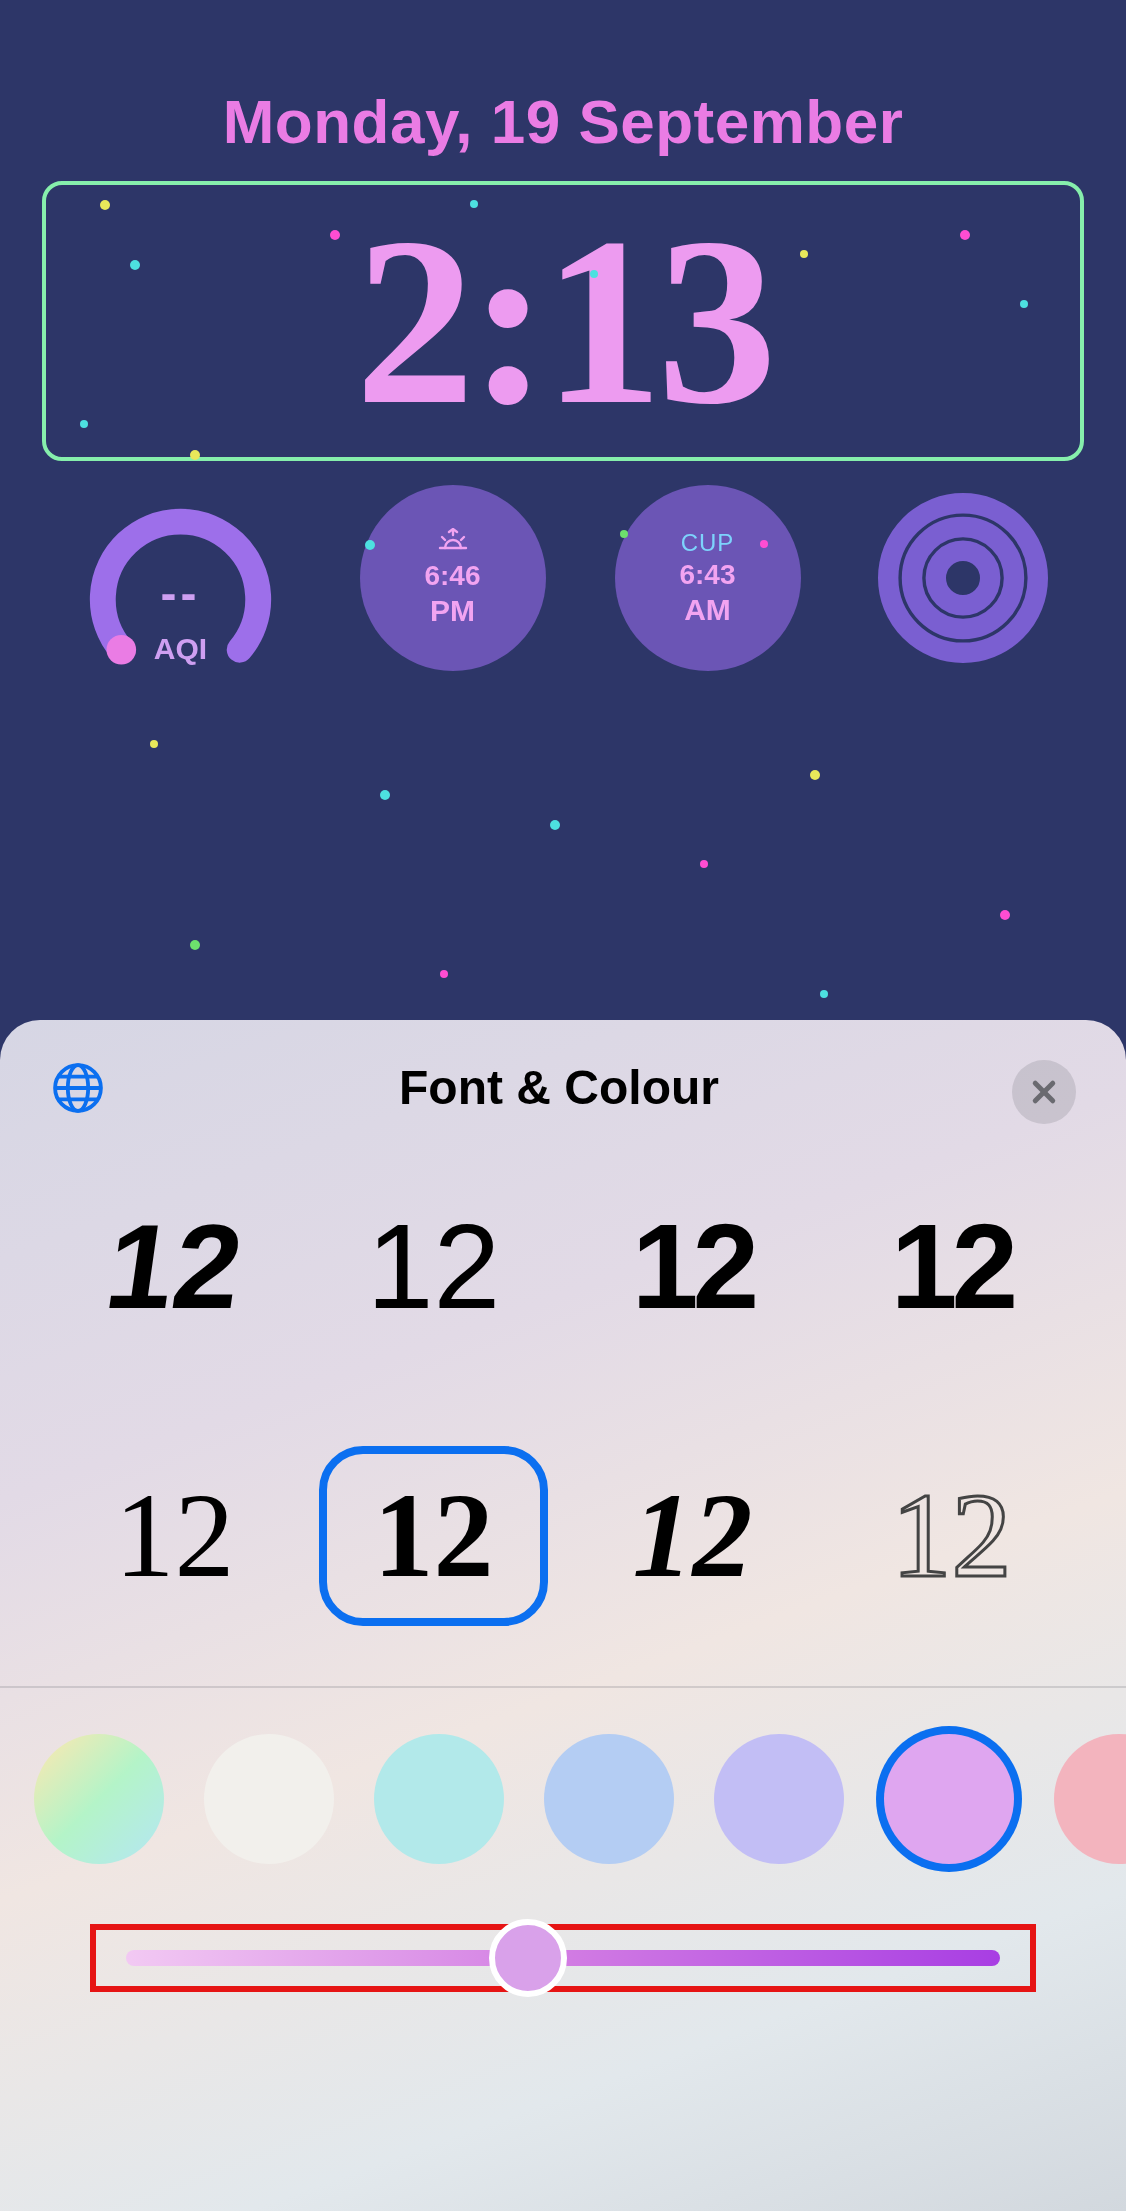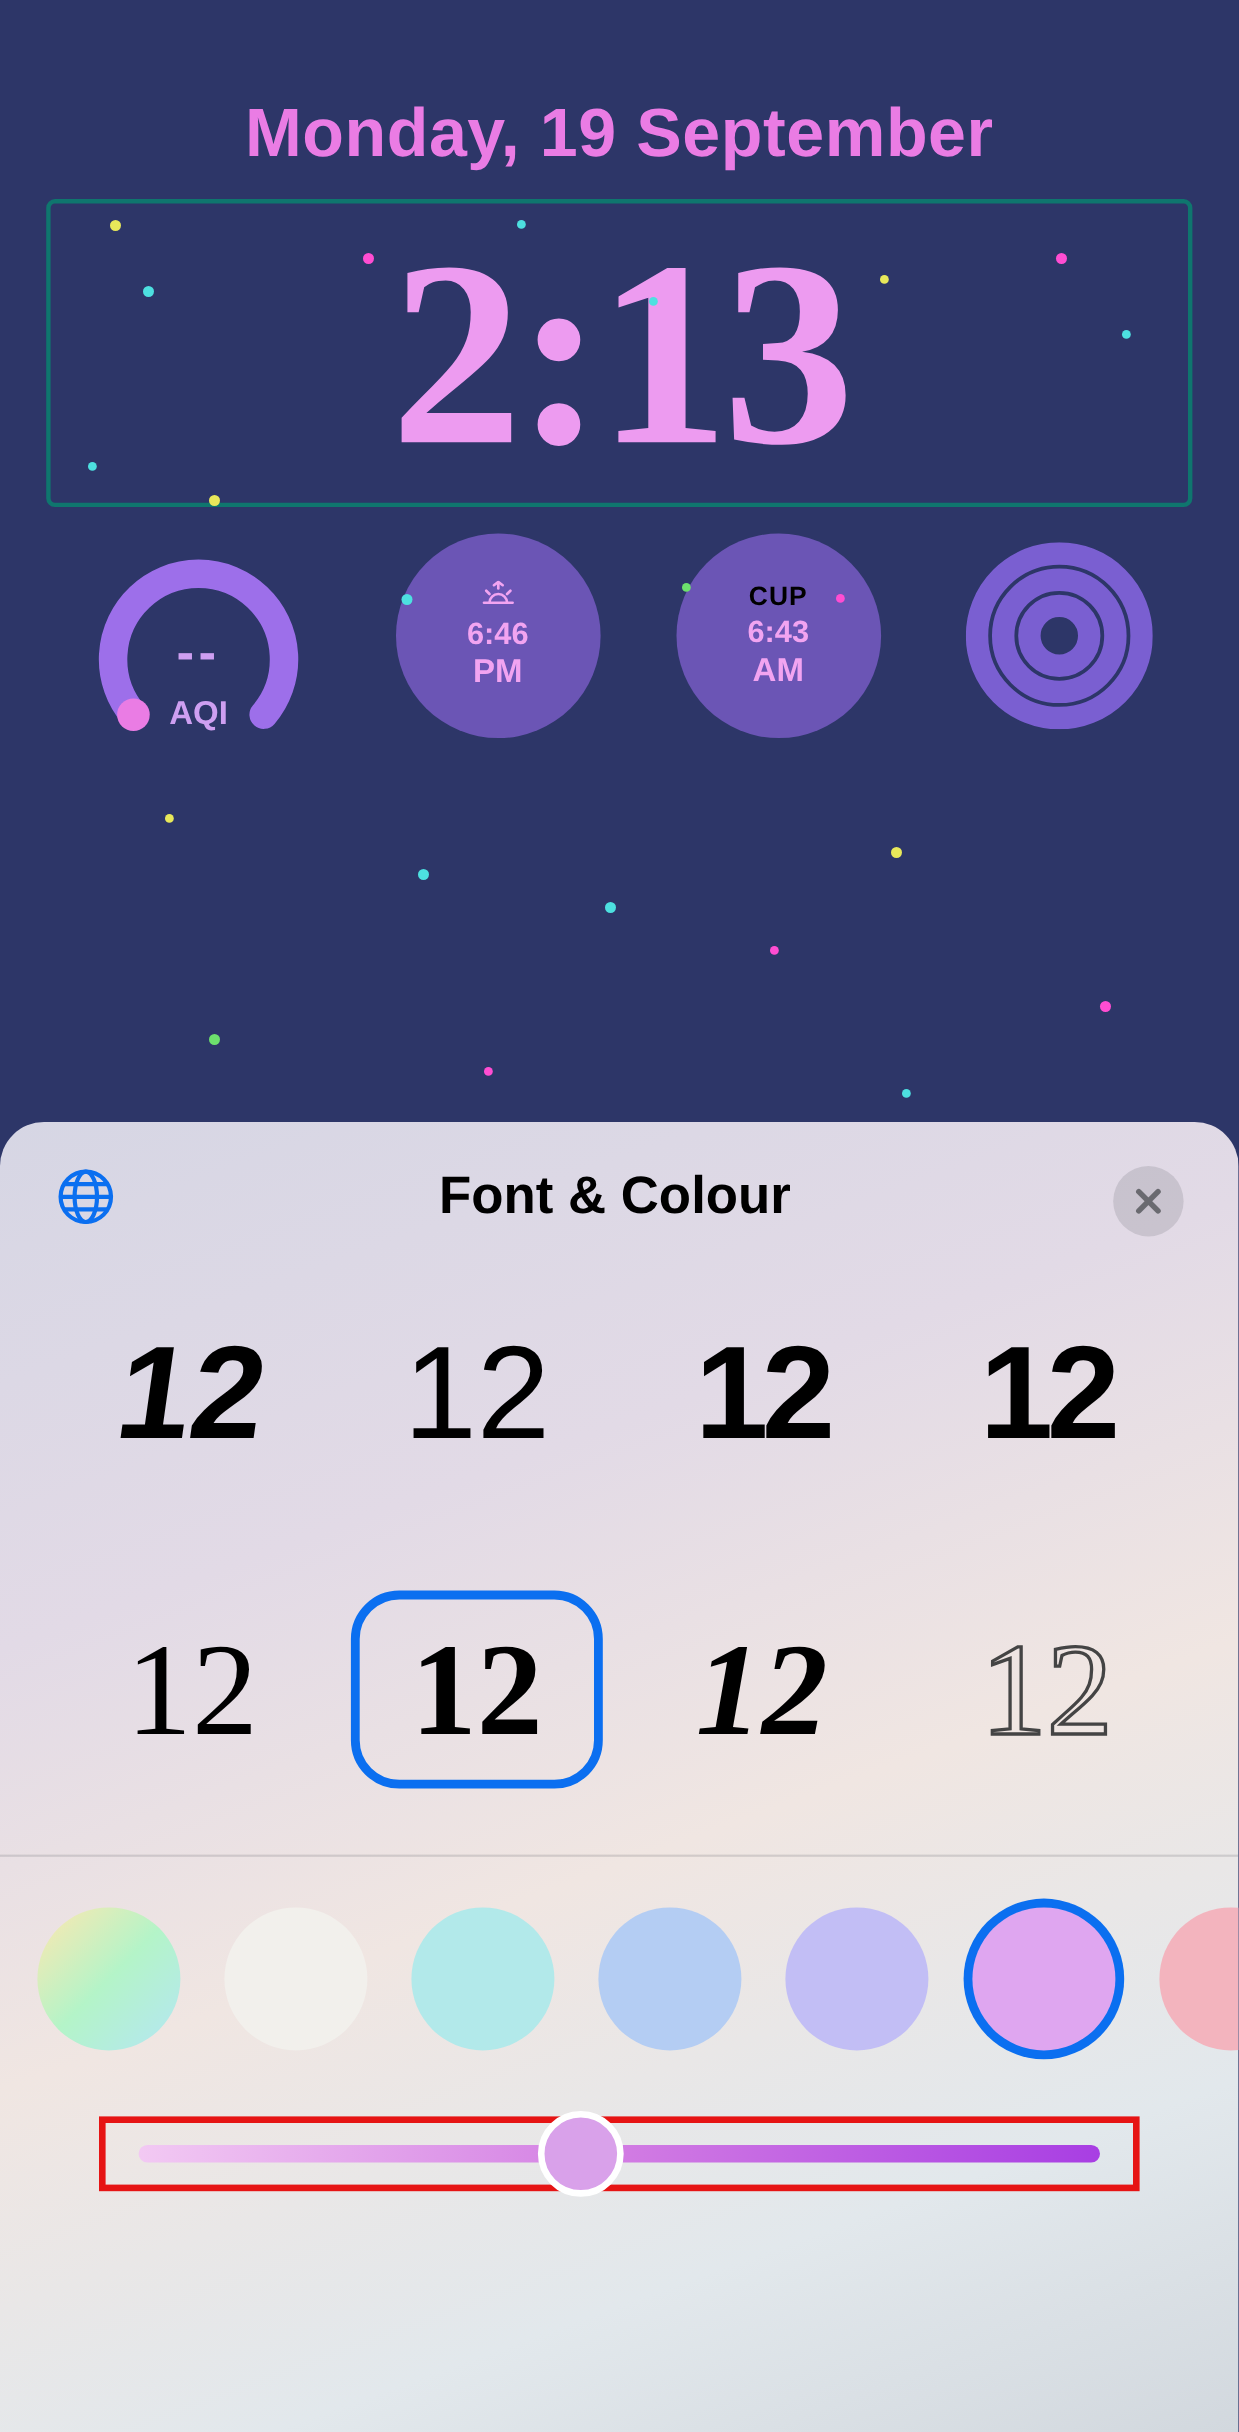--- a/index.html
+++ b/index.html
@@ -7,21 +7,21 @@
   body { background: #2d3668; position: relative; }
 
   
   .lockscreen { position: relative; height: 1020px; }
   .date-text {
     text-align: center; font-size: 62px; font-weight: 600;
     color: #ea7ce4; padding-top: 86px; letter-spacing: 0.5px;
   }
   .time-box {
     margin: 24px auto 0; width: 1042px; height: 280px;
-    border: 4px solid #0f766e; border-radius: 8px;
+    border: 4px solid #86efac; border-radius: 20px;
     display: flex; align-items: center; justify-content: center;
   }
   .time-text {
     font-family: "Didot", "Bodoni MT", "Bodoni 72", Georgia, serif;
     font-weight: 900; font-size: 240px; letter-spacing: -6px;
     color: #ed9bf0; line-height: 1;
   }
   .widgets-row {
     display: flex; justify-content: space-around; align-items: center;
     padding: 24px 36px 0;
@@ -37,21 +37,21 @@
     position:absolute; left:0; right:0; bottom:-18px; text-align:center;
     color:#ce9ff1; font-size:30px; font-weight:600;
   }
   .widget-circle {
     width: 186px; height: 186px; border-radius: 50%;
     background: #6b55b5; display:flex; flex-direction:column;
     align-items:center; justify-content:center; gap:2px;
   }
   .widget-circle .line1 { color:#f2a4f1; font-size:28px; font-weight:600; }
   .widget-circle .line2 { color:#f2a4f1; font-size:30px; font-weight:600; }
-  .widget-circle .tiny  { color:#000000; font-size:24px; font-weight:700; letter-spacing:1px; }
+  .widget-circle .tiny  { color:#7dd3fc; font-size:24px; font-weight:400; letter-spacing:1px; }
   .widget-circle .sunrise-icon { color:#f2a4f1; font-size:26px; line-height:1; }
 
   .widget-rings { width: 186px; height:186px; display:flex; align-items:center; justify-content:center; }
   .widget-rings svg { width:170px; height:170px; }
 
   
   .star { position:absolute; border-radius:50%; }
   .s-pink   { background:#ff4dd2; }
   .s-cyan   { background:#4de0e0; }
   .s-yellow { background:#e8e85a; }

